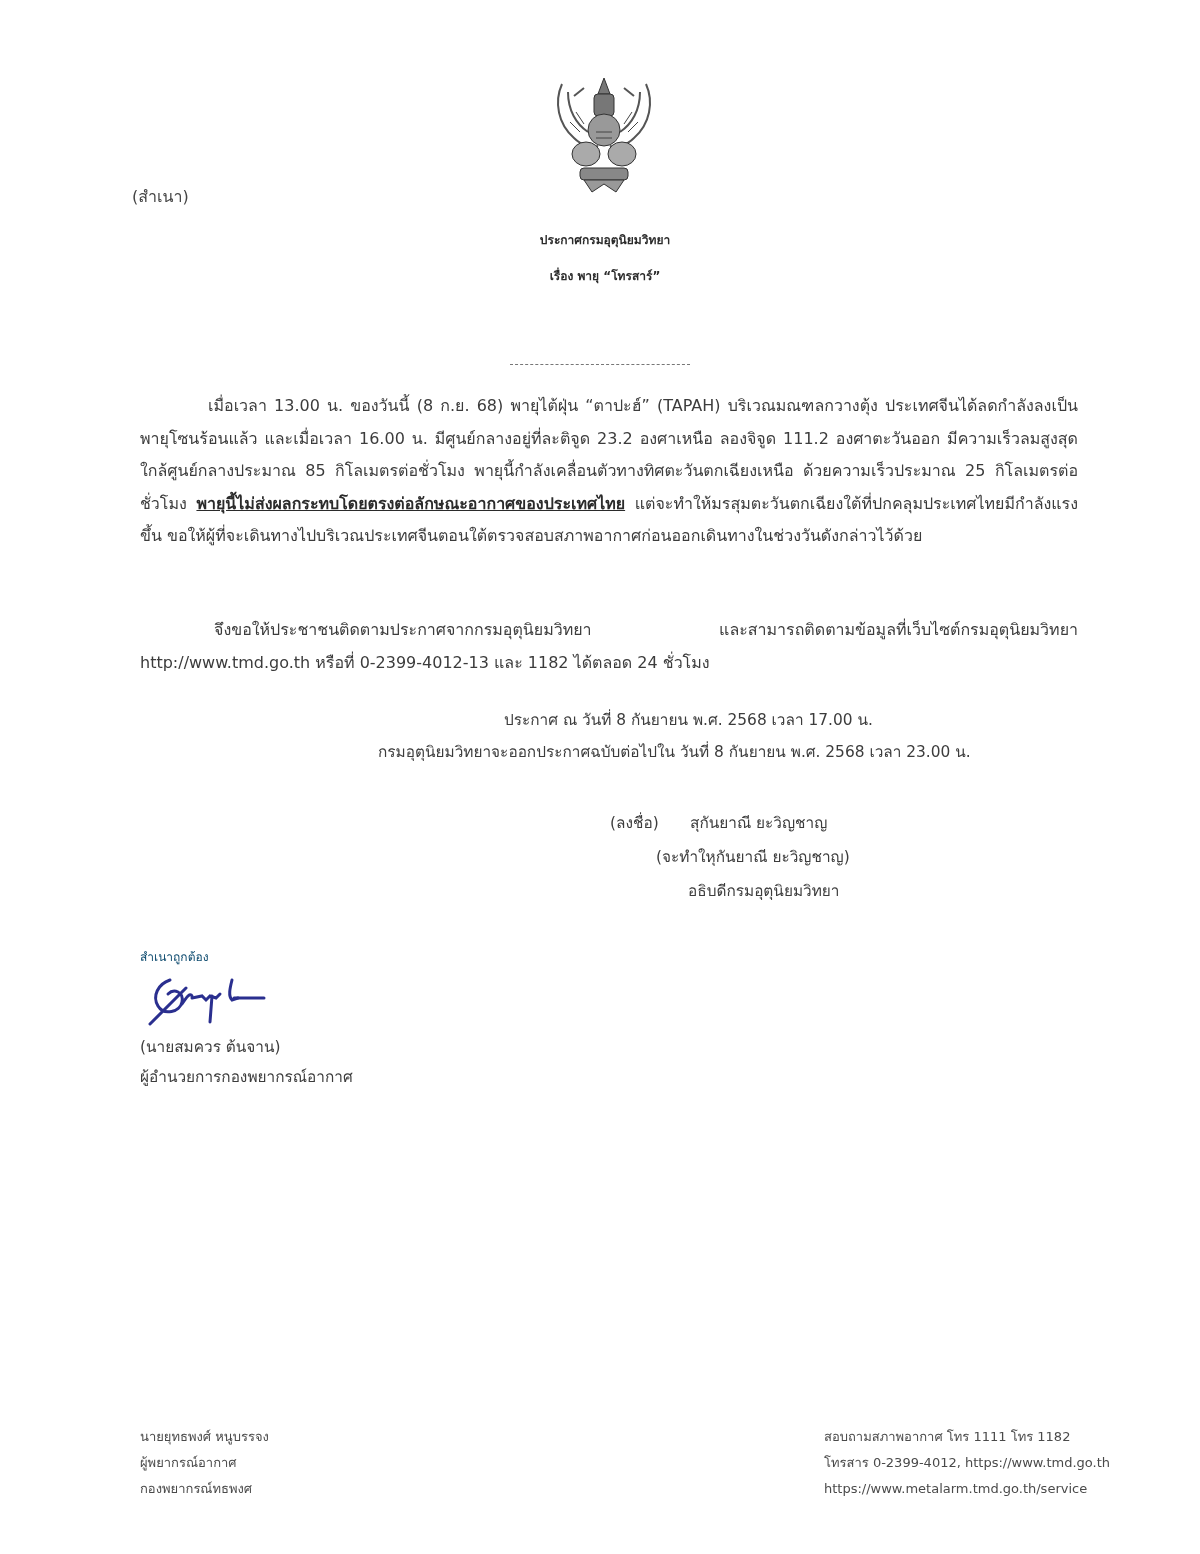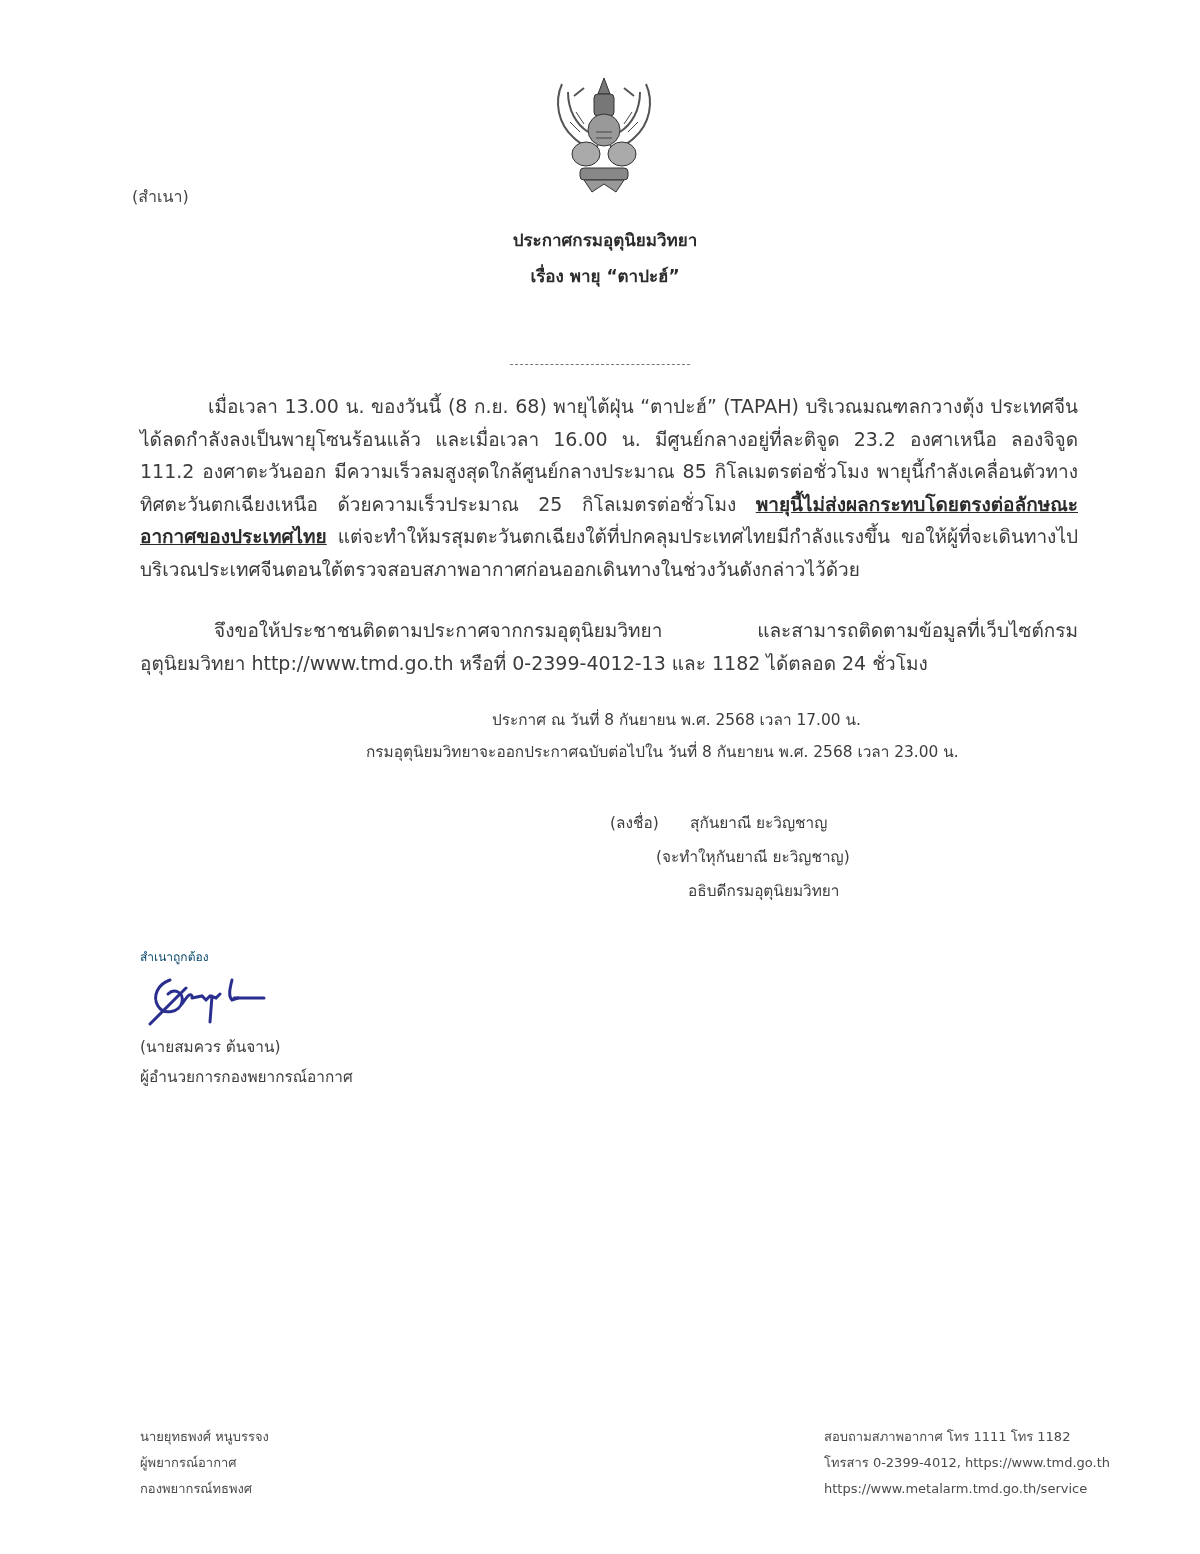--- a/index.html
+++ b/index.html
@@ -5,30 +5,30 @@
   html, body { margin: 0; padding: 0; background: #ffffff; }
   body {
     width: 1200px; height: 1554px; position: relative; overflow: hidden;
     font-family: "DejaVu Sans", "Liberation Sans", sans-serif;
     color: #3a3a3a;
   }
   .abs { position: absolute; }
   .emblem { left: 540px; top: 72px; width: 128px; height: 128px; }
   .copy-mark { left: 132px; top: 184px; font-size: 16px; color: #444; }
   .title-block { left: 400px; width: 410px; top: 222px; text-align: center; }
-  .title-line { font-size: 17px; font-weight: bold; color: #2b2b2b; line-height: 36px; height: 36px; }
+  .title-line { font-size: 12px; font-weight: bold; color: #2b2b2b; line-height: 36px; height: 36px; }
   .separator { left: 510px; top: 364px; width: 180px; border-top: 1px dashed #777; }
-  .body-text { left: 140px; width: 938px; font-size: 19px; line-height: 32.5px; color: #3c3c3c; text-align: justify; text-align-last: left; }
+  .body-text { left: 140px; width: 938px; font-size: 16px; line-height: 32.5px; color: #3c3c3c; text-align: justify; text-align-last: left; }
   .para1 { top: 390px; }
   .para2 { top: 614px; }
   .indent { display: inline-block; width: 66px; }
   .para1 .indent { width: 68px; }
   .para2 .indent { width: 74px; }
   .emph { font-weight: bold; text-decoration: underline; color: #2b2b2b; }
-  .issued { left: 348px; width: 700px; top: 704px; font-size: 15.4px; line-height: 32px; color: #3c3c3c; }
+  .issued { left: 360px; width: 700px; top: 704px; font-size: 15.4px; line-height: 32px; color: #3c3c3c; }
   .issued .l1 { padding-left: 144px; }
   .issued .l2 { padding-left: 18px; }
   .signatory { left: 610px; top: 806px; font-size: 15.4px; line-height: 34px; color: #3c3c3c; }
   .signatory .row1 span.lbl { display: inline-block; width: 80px; }
   .signatory .row2 { padding-left: 46px; }
   .signatory .row3 { padding-left: 78px; }
   .certify { left: 140px; top: 944px; font-size: 12px; color: #0c4a6e; line-height: 26px; }
   .signature { left: 146px; top: 974px; width: 130px; height: 56px; }
   .certify-name { left: 140px; top: 1032px; font-size: 15.4px; line-height: 30px; color: #3c3c3c; }
   .footer-left { left: 140px; top: 1424px; font-size: 13px; line-height: 26px; color: #4a4a4a; }
@@ -59,21 +59,21 @@
       <path d="M36 40 L44 52 M92 40 L84 52 M30 50 L40 60 M98 50 L88 60"></path>
       <path d="M56 60 L72 60 M56 66 L72 66"></path>
     </g>
   </svg>
 </div>
 
 <div class="abs copy-mark">(สำเนา)</div>
 
 <div class="abs title-block">
   <div class="title-line">ประกาศกรมอุตุนิยมวิทยา</div>
-  <div class="title-line">เรื่อง พายุ “ตาปะฮ์”</div>
+  <div class="title-line">เรื่อง พายุ “โทรสาร์”</div>
 </div>
 
 <div class="abs separator"></div>
 
 <div class="abs body-text para1">
   <span class="indent"></span><span>เมื่อเวลา 13.00 น. ของวันนี้ (8 ก.ย. 68) พายุไต้ฝุ่น “ตาปะฮ์” (TAPAH) บริเวณมณฑลกวางตุ้ง ประเทศจีนได้ลดกำลังลงเป็นพายุโซนร้อนแล้ว และเมื่อเวลา 16.00 น. มีศูนย์กลางอยู่ที่ละติจูด 23.2 องศาเหนือ ลองจิจูด 111.2 องศาตะวันออก มีความเร็วลมสูงสุดใกล้ศูนย์กลางประมาณ 85 กิโลเมตรต่อชั่วโมง พายุนี้กำลังเคลื่อนตัวทางทิศตะวันตกเฉียงเหนือ ด้วยความเร็วประมาณ 25 กิโลเมตรต่อชั่วโมง </span><span class="emph">พายุนี้ไม่ส่งผลกระทบโดยตรงต่อลักษณะอากาศของประเทศไทย</span><span> แต่จะทำให้มรสุมตะวันตกเฉียงใต้ที่ปกคลุมประเทศไทยมีกำลังแรงขึ้น ขอให้ผู้ที่จะเดินทางไปบริเวณประเทศจีนตอนใต้ตรวจสอบสภาพอากาศก่อนออกเดินทางในช่วงวันดังกล่าวไว้ด้วย</span>
 </div>
 
 <div class="abs body-text para2">
   <span class="indent"></span><span>จึงขอให้ประชาชนติดตามประกาศจากกรมอุตุนิยมวิทยา และสามารถติดตามข้อมูลที่เว็บไซต์กรมอุตุนิยมวิทยา http://www.tmd.go.th หรือที่ 0-2399-4012-13 และ 1182 ได้ตลอด 24 ชั่วโมง</span>

